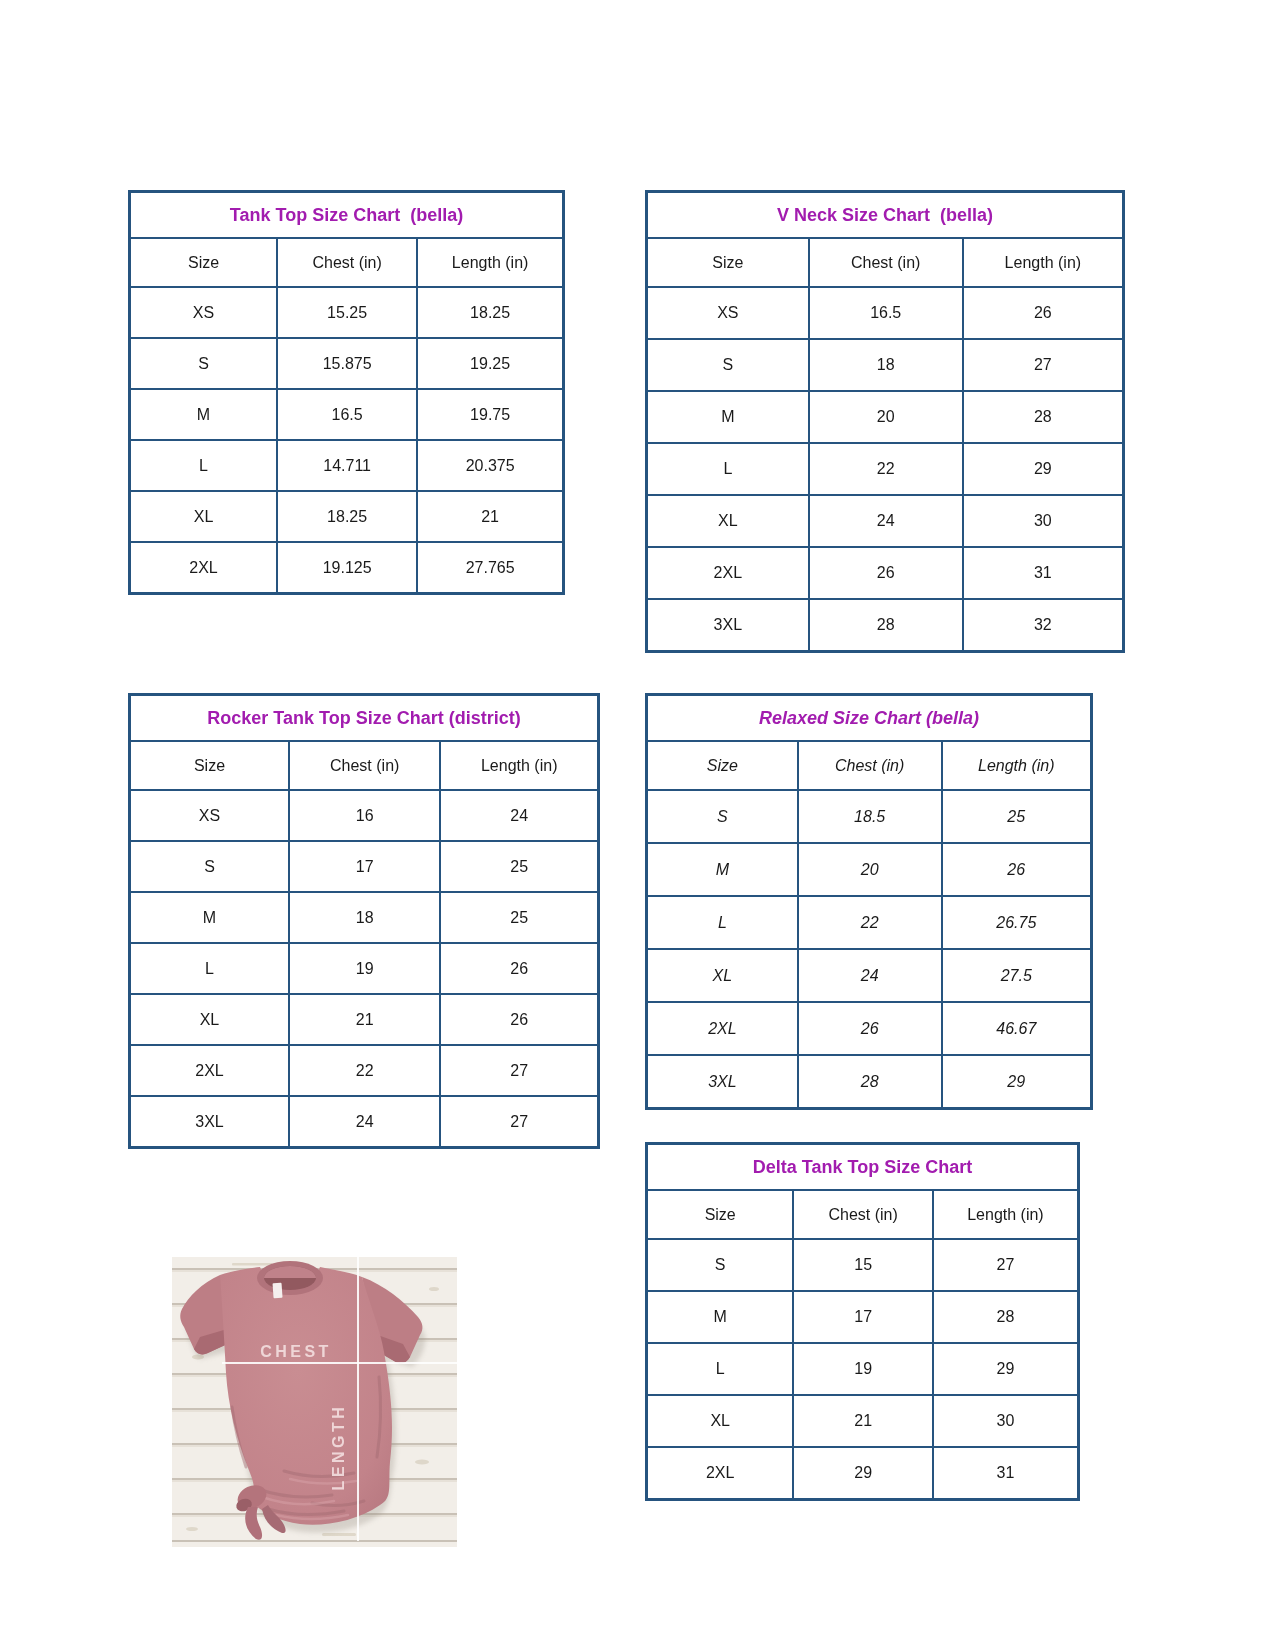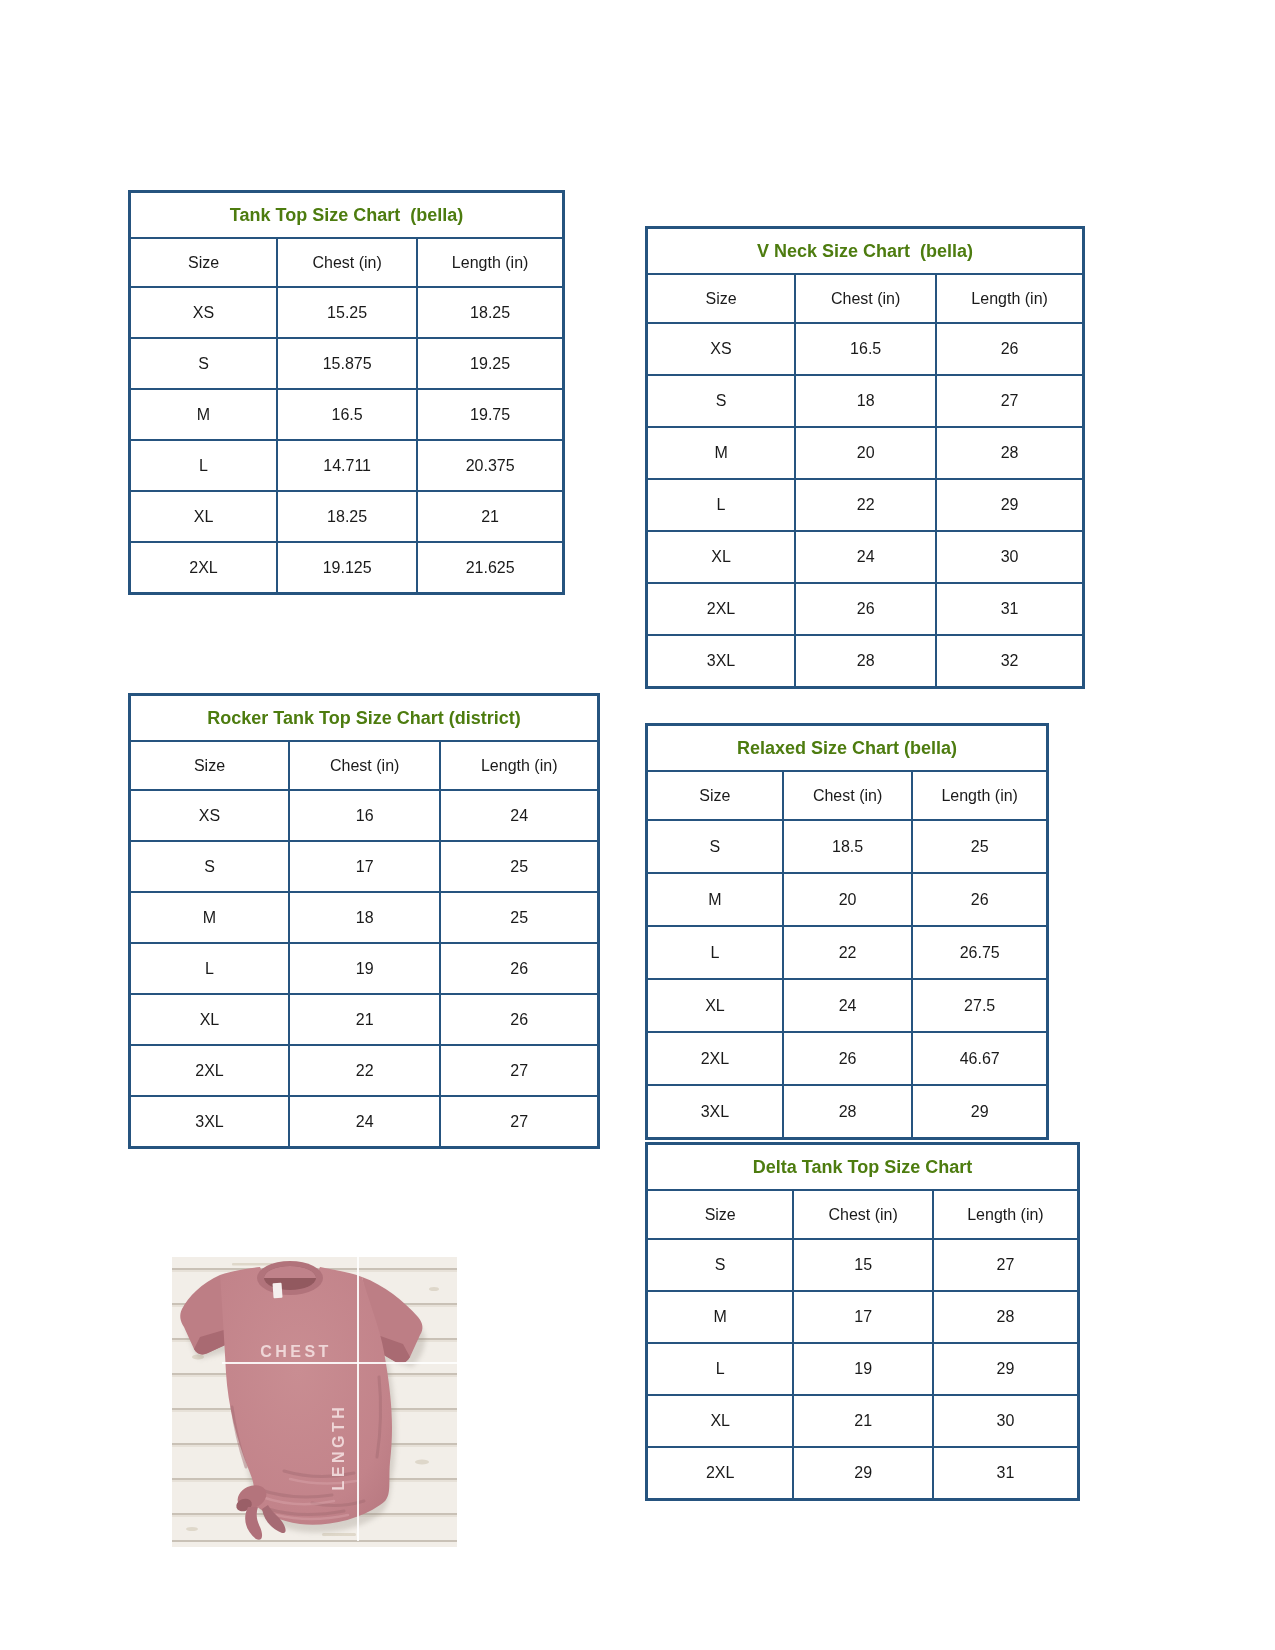--- a/index.html
+++ b/index.html
@@ -26,21 +26,21 @@
     text-align:center;
     vertical-align:middle;
     padding:0;
     color:#1a1a1a;
     font-size:16px;
     font-weight:400;
   }
   .size-table .title-cell{
     font-weight:700;
     font-size:18px;
-    color:#4d7c0f;
+    color:#a21caf;
     height:44px;
     white-space:pre;
   }
   .size-table .header-cell{
     height:47px;
     font-weight:400;
   }
   table.rows-49 td.data-cell{height:49px;}
   table.rows-50 td.data-cell{height:50px;}
   table.rows-51 td.data-cell{height:51px;}
@@ -100,26 +100,26 @@
           <td class="data-cell">20.375</td>
         </tr>
         <tr>
           <td class="data-cell">XL</td>
           <td class="data-cell">18.25</td>
           <td class="data-cell">21</td>
         </tr>
         <tr>
           <td class="data-cell">2XL</td>
           <td class="data-cell">19.125</td>
-          <td class="data-cell">21.625</td>
+          <td class="data-cell">27.765</td>
         </tr>
       </tbody>
     </table>
 
-  <table class="size-table rows-50" style="left:645px;top:190px;width:440px;margin-top:36px;">
+  <table class="size-table rows-50" style="left:645px;top:190px;width:480px;">
       <colgroup>
         <col style="width: 34%;">
         <col style="width: 32.3%;">
         <col style="width: 33.7%;">
       </colgroup>
       <tbody>
         <tr>
           <td colspan="3" class="title-cell">V Neck Size Chart  (bella)</td>
         </tr>
         <tr>
@@ -211,21 +211,21 @@
           <td class="data-cell">27</td>
         </tr>
         <tr>
           <td class="data-cell">3XL</td>
           <td class="data-cell">24</td>
           <td class="data-cell">27</td>
         </tr>
       </tbody>
     </table>
 
-  <table class="size-table rows-51" style="left:645px;top:723px;width:404px;">
+  <table class="size-table rows-51" style="left:645px;top:693px;width:448px;font-style:italic;">
       <colgroup>
         <col style="width: 34%;">
         <col style="width: 32.3%;">
         <col style="width: 33.7%;">
       </colgroup>
       <tbody>
         <tr>
           <td colspan="3" class="title-cell">Relaxed Size Chart (bella)</td>
         </tr>
         <tr>

